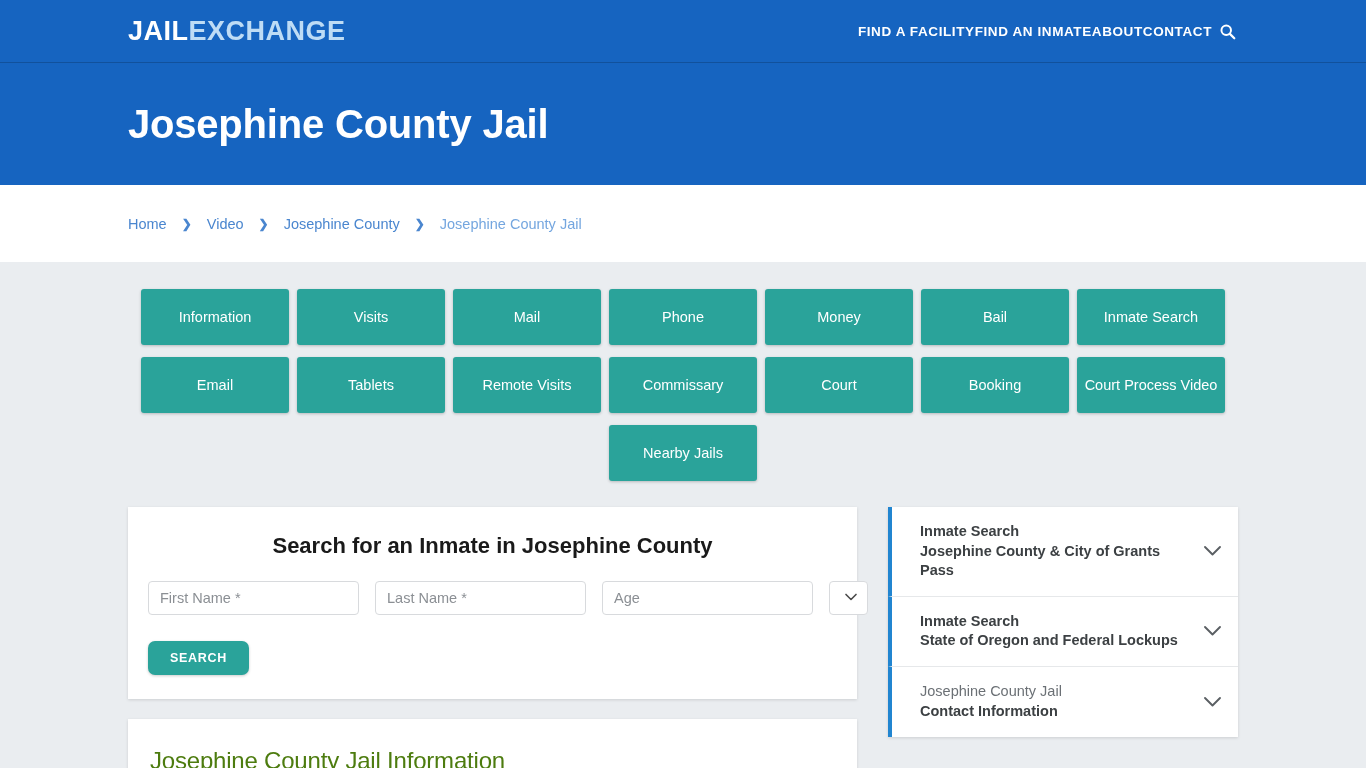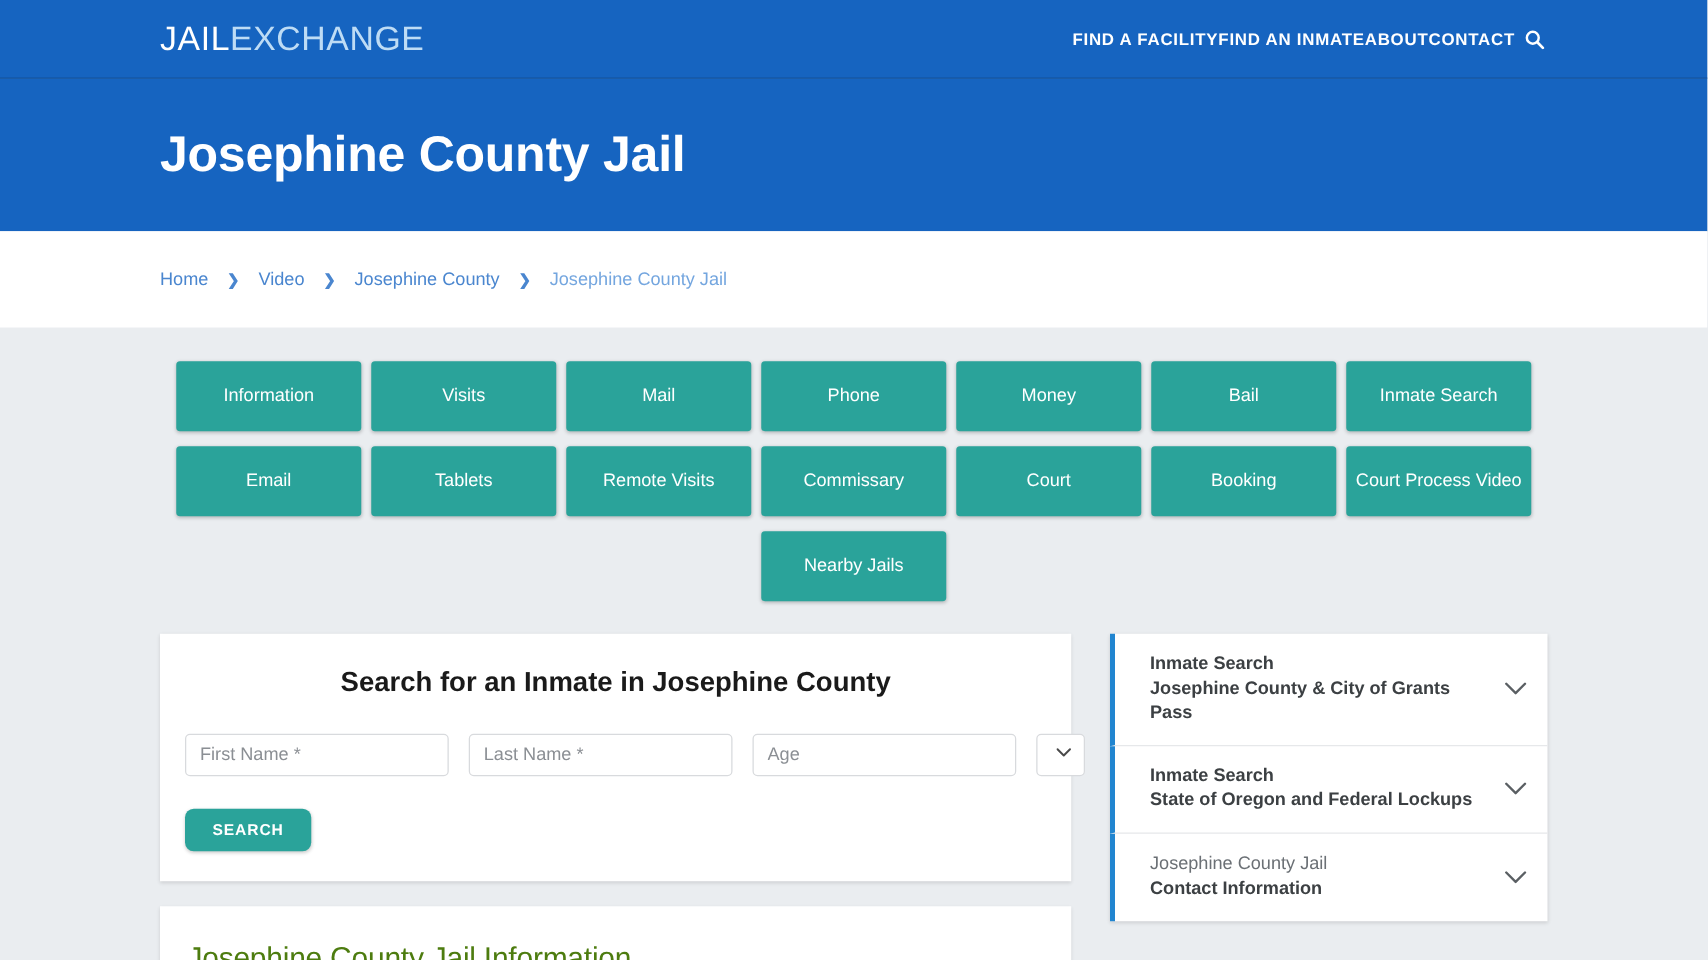--- a/index.html
+++ b/index.html
@@ -17,21 +17,21 @@
     height: 63px;
     background: #1664c0;
     border-bottom: 1px solid #11519c;
     display: flex;
     align-items: center;
     padding: 0 128px;
     position: relative;
   }
   .logo {
     font-size: 27px;
-    font-weight: normal;
+    font-weight: bold;
     letter-spacing: 0.5px;
     line-height: 1;
     white-space: nowrap;
   }
   .logo .jail { color: #ffffff; }
   .logo .exchange { color: #bedcf5; }
   .nav {
     margin-left: auto;
     display: flex;
     align-items: center;
@@ -139,21 +139,21 @@
 
   .card {
     background: #ffffff;
     box-shadow: 0 1px 3px rgba(0,0,0,0.13);
   }
   .search-card {
     padding: 26px 20px 24px 20px;
     text-align: center;
   }
   .search-card h2 {
-    margin: 0 0 28px 0;
+    margin: 0 0 22px 0;
     font-size: 22px;
     font-weight: bold;
     color: #1a1a1a;
   }
   .fields {
     display: flex;
     gap: 16px;
     justify-content: space-between;
   }
   .fld {

